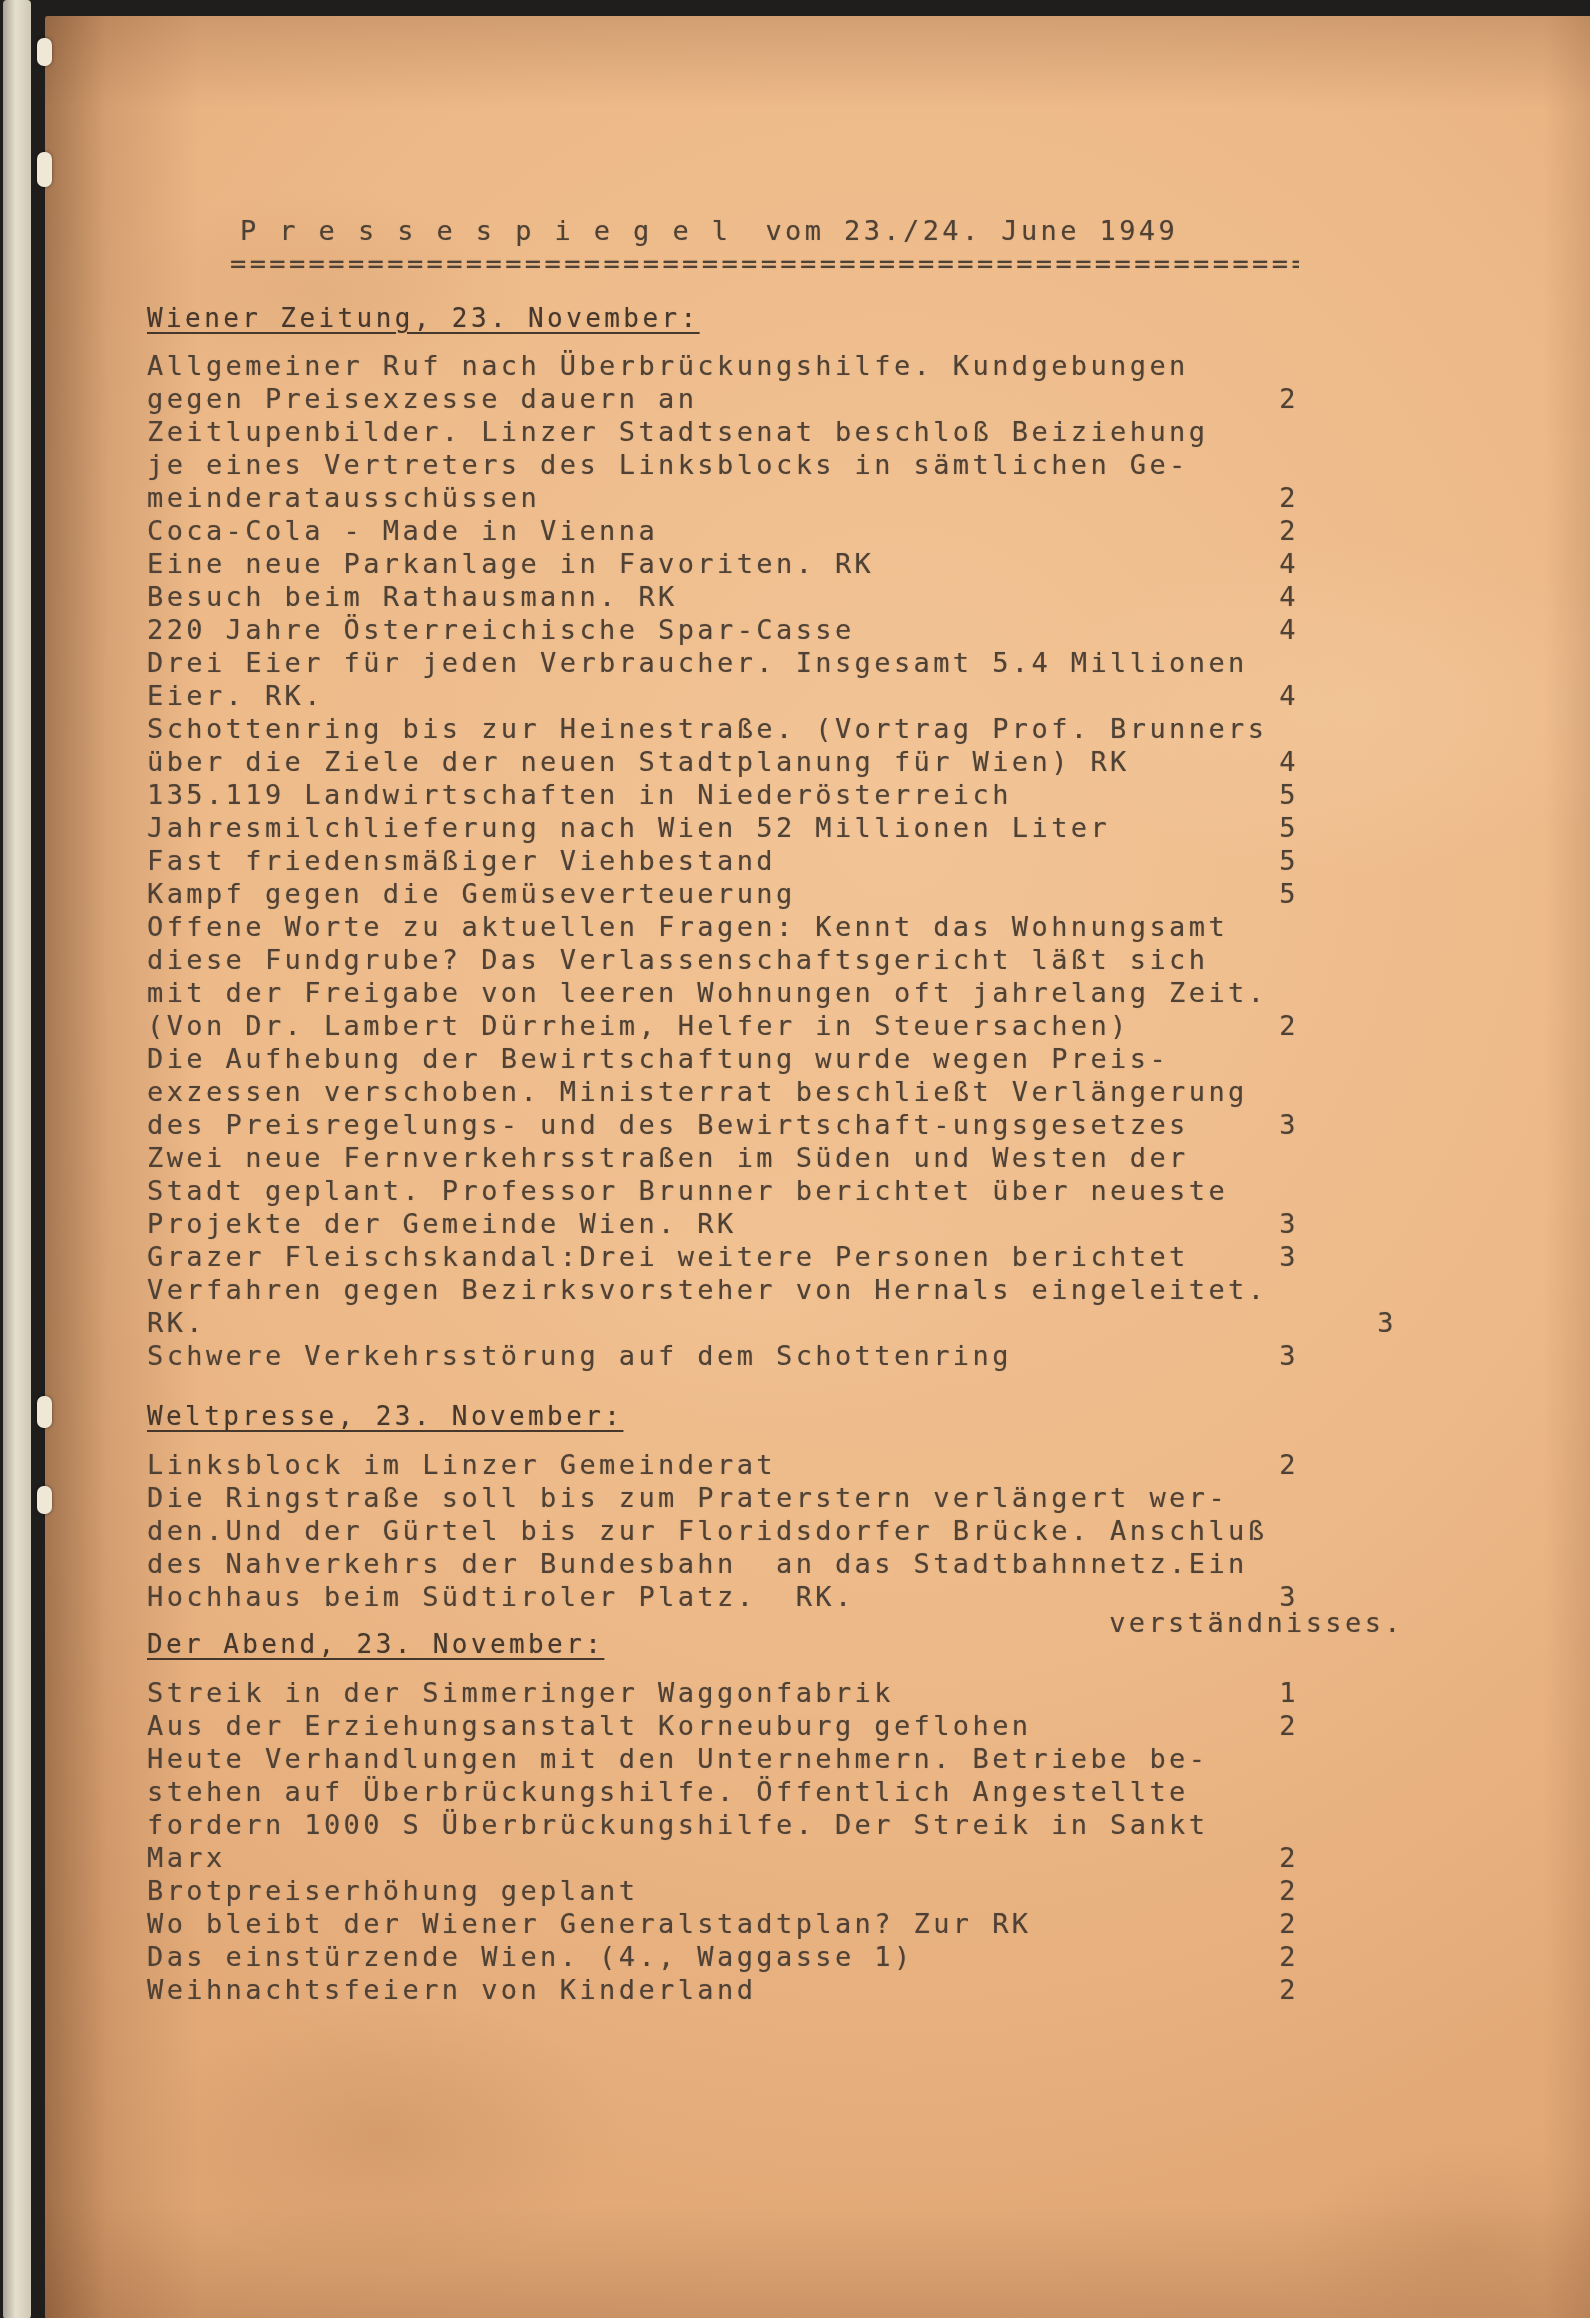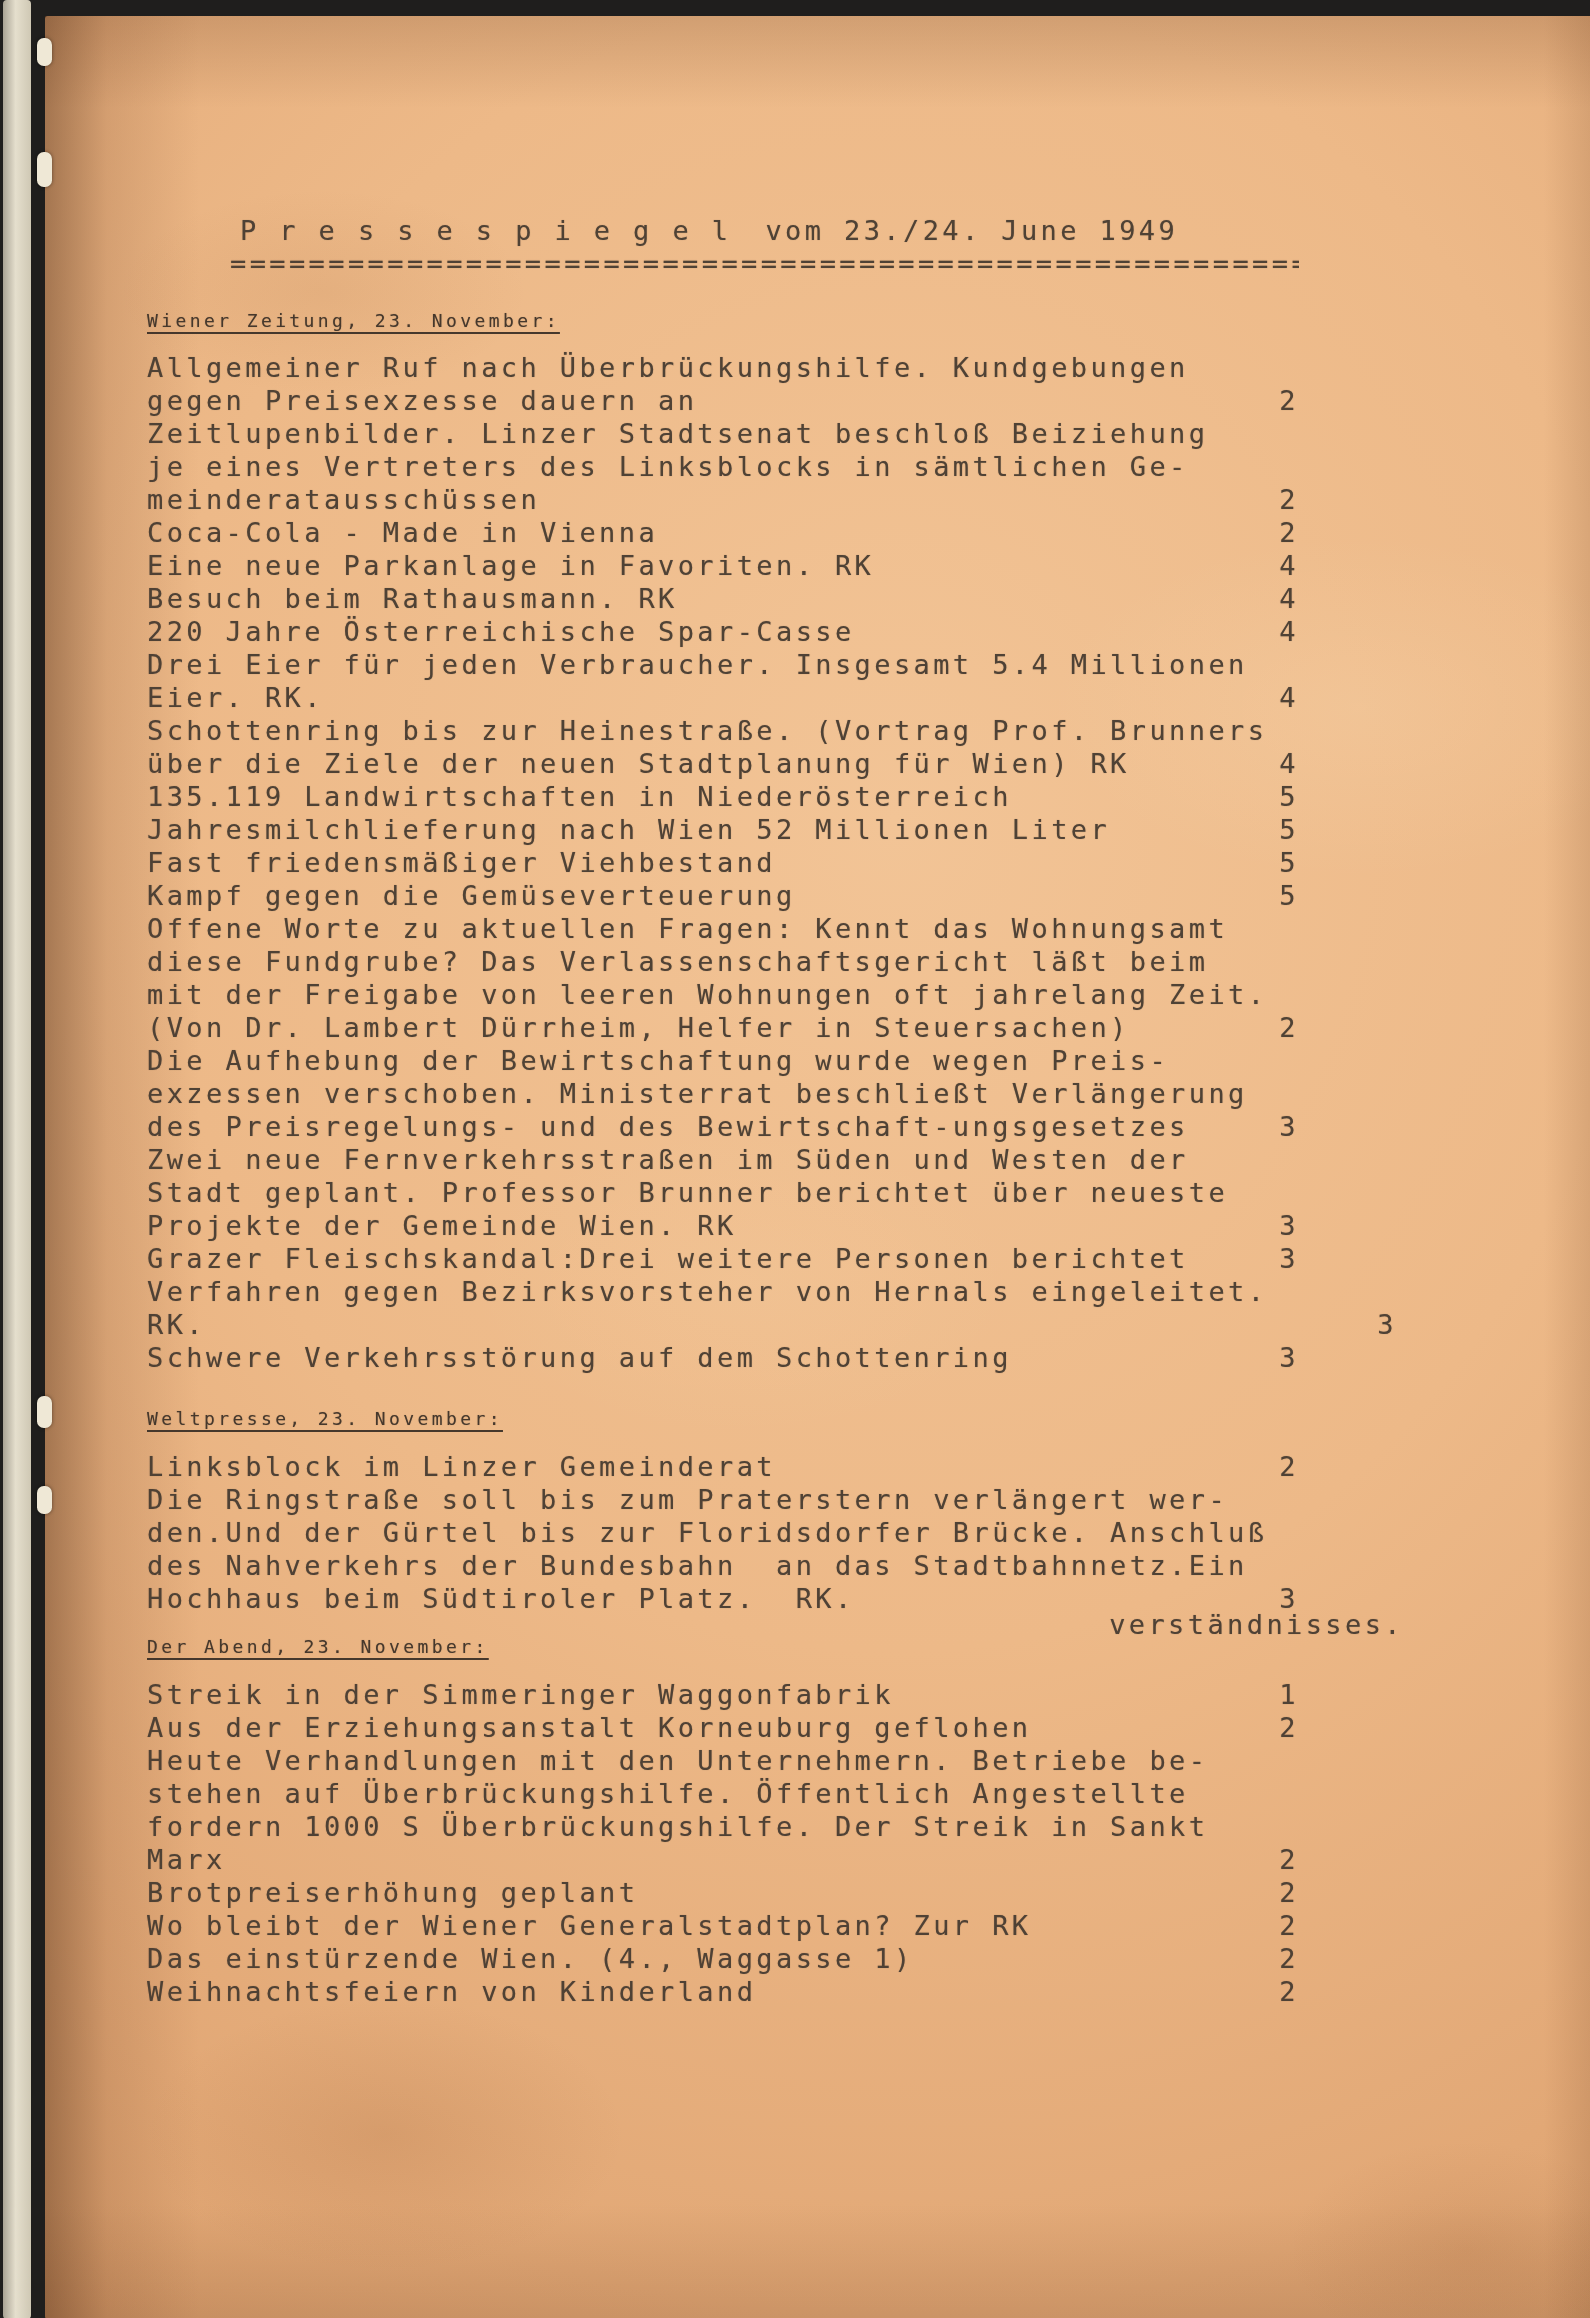--- a/index.html
+++ b/index.html
@@ -58,21 +58,21 @@
     text-shadow:0 0 1px rgba(80,66,54,.45);
   }
   .title-line{padding-left:93px;white-space:nowrap;}
   .title-rest{margin-left:34px;}
   .title-underline{
     padding-left:83px;white-space:nowrap;overflow:hidden;
     margin-bottom:20.5px;
   }
   .section-heading{
     display:inline-block;
-    font-size:18px;font-weight:normal;
+    font-size:26px;font-weight:normal;
     color:rgba(64,52,41,.95);
     margin:28px 0 14.7px 0;
     text-decoration:underline;
     text-decoration-thickness:1.7px;
     text-underline-offset:4.9px;
   }
   .section:first-of-type .section-heading{margin-top:0;}
   .section:nth-of-type(4) .section-heading{margin-top:15px;}
   .heading-row{position:relative;}
   .heading-note{
@@ -172,21 +172,21 @@
     <span class="entry-text">Kampf gegen die Gemüseverteuerung</span>
     <span class="entry-page">5</span>
   </div>
 </div>
   </div>
 
   <div class="section">
     <div class="entries">
   <div class="entry">
     <span class="entry-text">Offene Worte zu aktuellen Fragen: Kennt das Wohnungsamt
-diese Fundgrube? Das Verlassenschaftsgericht läßt beim
+diese Fundgrube? Das Verlassenschaftsgericht läßt sich
 mit der Freigabe von leeren Wohnungen oft jahrelang Zeit.
 (Von Dr. Lambert Dürrheim, Helfer in Steuersachen)</span>
     <span class="entry-page">2</span>
   </div>
 
   <div class="entry">
     <span class="entry-text">Die Aufhebung der Bewirtschaftung wurde wegen Preis-
 exzessen verschoben. Ministerrat beschließt Verlängerung
 des Preisregelungs- und des Bewirtschaft-ungsgesetzes</span>
     <span class="entry-page">3</span>

